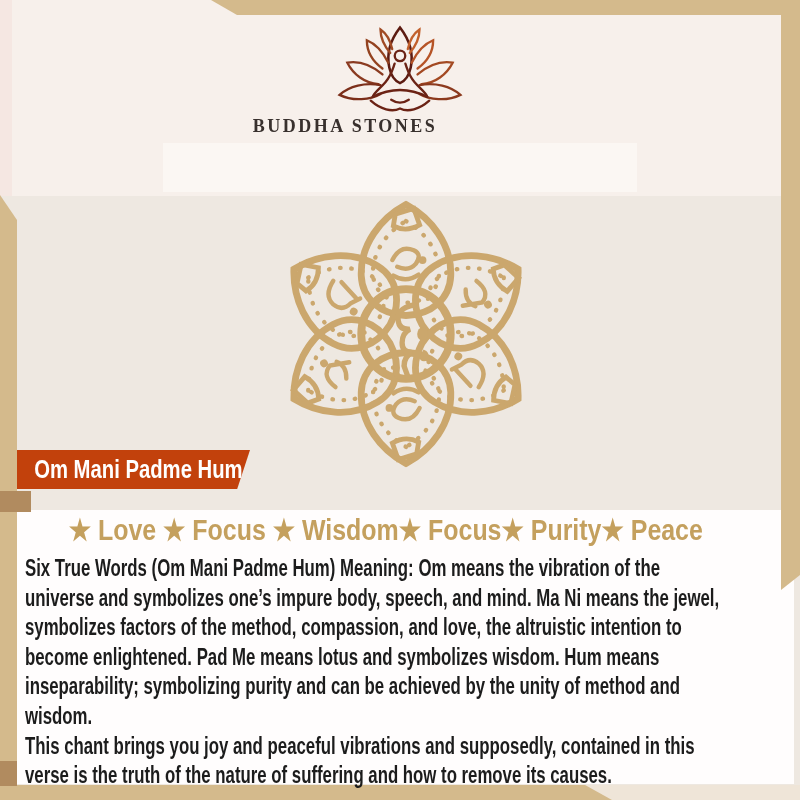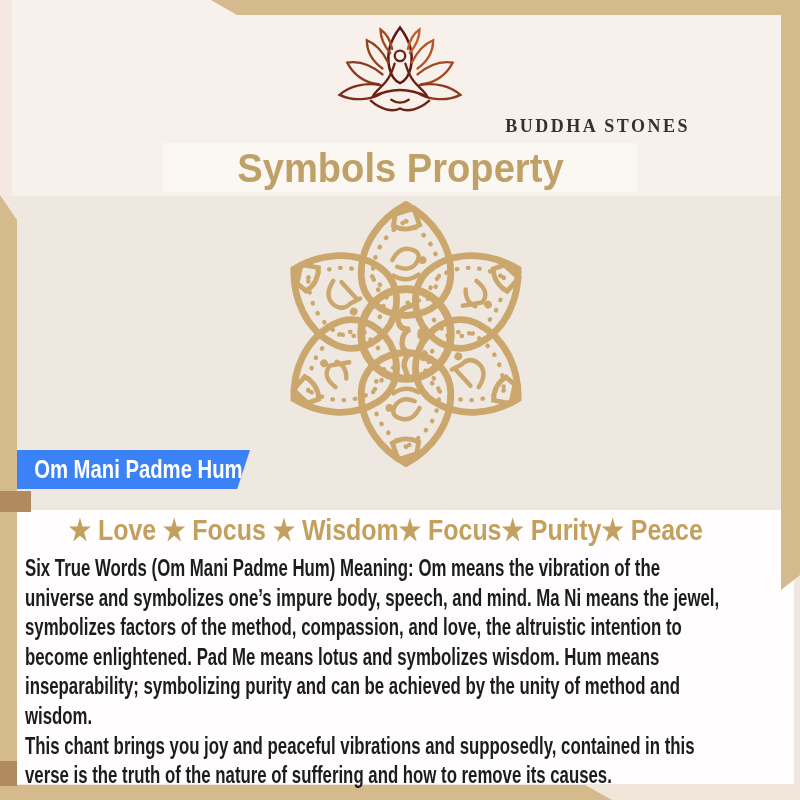--- a/index.html
+++ b/index.html
@@ -18,32 +18,32 @@
   .right-strip{left:781px;top:0;width:19px;height:590px;background:#d4ba8c;
             clip-path:polygon(0 0,100% 0,100% calc(100% - 15px),0 100%);}
   .left-strip{left:0;top:195px;width:17px;height:605px;background:#d4ba8c;
             clip-path:polygon(0 0,100% 25px,100% 100%,0 100%);}
   .bottom-band{left:0;top:785px;width:612px;height:15px;background:#d4ba8c;
             clip-path:polygon(0 0,95.6% 0,100% 100%,0 100%);}
   .fold1{left:0;top:491px;width:31px;height:21px;background:#b18b5f;}
   .fold2{left:0;top:761px;width:17px;height:25px;background:#b18b5f;}
   
   .lotus{left:322px;top:22px;width:156px;height:96px;}
-  .brand{left:0;top:116px;width:690px;text-align:right;color:#38302d;
+  .brand{left:0;top:116px;width:690px;text-align:center;color:#38302d;
          font-family:"Liberation Serif",serif;font-size:18px;font-weight:600;
          letter-spacing:2.5px;}
   
   .title{left:163px;top:148px;width:474px;text-align:center;color:#bfa066;
          font-size:41px;font-weight:bold;line-height:41px;}
   .sx{display:inline-block;white-space:nowrap;transform-origin:center center;}
   .title .sx{transform:scaleX(.93);}
   
   .mandala{left:260px;top:188px;width:292px;height:292px;}
   
-  .banner{left:17px;top:450px;width:233px;height:39px;background:#3b82f6;
+  .banner{left:17px;top:450px;width:233px;height:39px;background:#c2410c;
           clip-path:polygon(0 0,100% 0,94.5% 100%,0 100%);}
   .banner-label{display:inline-block;transform:scaleX(.78);transform-origin:left center;
           white-space:nowrap;color:#ffffff;font-size:26px;font-weight:bold;
           line-height:39px;padding-left:22px;}
   
   .stars{left:0;top:513px;width:790px;text-align:left;color:#c4a05e;
          font-size:29px;font-weight:bold;line-height:34px;padding-left:17px;}
   .stars .sx{transform:scaleX(.86);}
   
   .body-text{left:25px;top:554px;width:769px;color:#1c1c1c;
@@ -85,23 +85,20 @@
 
     <circle cx="80" cy="33" r="5.4" stroke="#6b2315" stroke-width="2.4"></circle>
     <path d="M 74.5 41 C 72 48, 71 53, 65 60 C 59 67, 54 70, 52 75" stroke="#6b2315" stroke-width="2.4"></path>
     <path d="M 85.5 41 C 88 48, 89 53, 95 60 C 101 67, 106 70, 108 75" stroke="#6b2315" stroke-width="2.4"></path>
     <path d="M 52 75 C 62 70, 70 68, 80 68 C 90 68, 98 70, 108 75" stroke="#6b2315" stroke-width="2.4"></path>
     <path d="M 50 79 C 60 88, 72 91, 80 87 C 88 91, 100 88, 110 79" stroke="#6b2315" stroke-width="2.4"></path>
     <path d="M 71 78 Q 80 84 89 78" stroke="#6b2315" stroke-width="2.4"></path>
   </svg>
   <div class="abs brand">BUDDHA STONES</div>
 
-  <div class="abs title">
-    <span class="sx">Symbols Property</span>
-  </div>
 
   <svg class="abs mandala" viewBox="0 0 300 300" fill="none" stroke="#cba76d" stroke-linecap="round">
 
     <g id="m">
       <path d="M 150 17 C 176 31, 197 58, 196 90 C 195 114, 176 130, 150 131 C 124 130, 105 114, 104 90 C 103 58, 124 31, 150 17 Z" stroke-width="7"></path>
       <path d="M 150 34 C 169 45, 184 64, 184 88 C 183 106, 170 117, 150 118 C 130 117, 117 106, 116 88 C 116 64, 131 45, 150 34 Z" stroke-width="4.5" stroke-dasharray="0.5 11"></path>
     </g>
     <use href="#m" transform="rotate(60 150 150)"></use>
     <use href="#m" transform="rotate(120 150 150)"></use>
     <use href="#m" transform="rotate(180 150 150)"></use>

